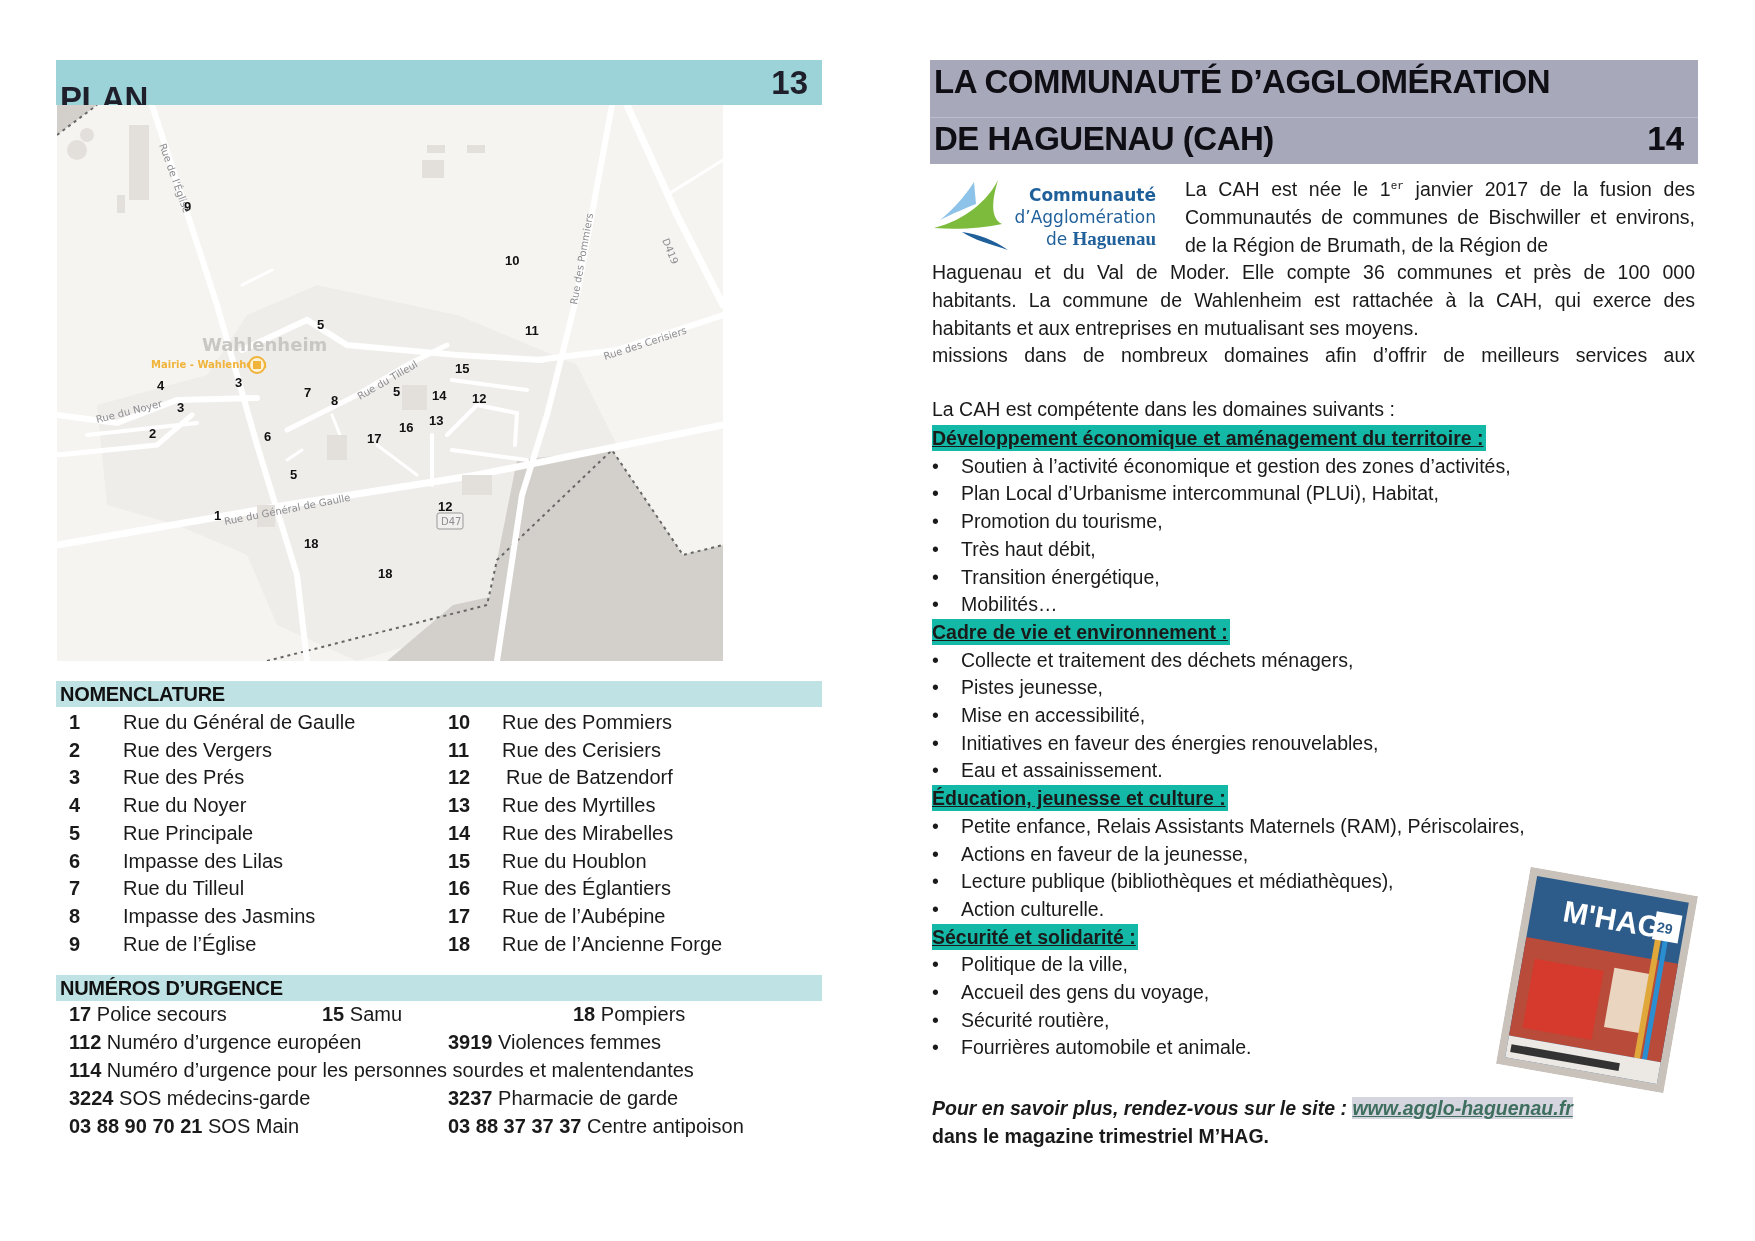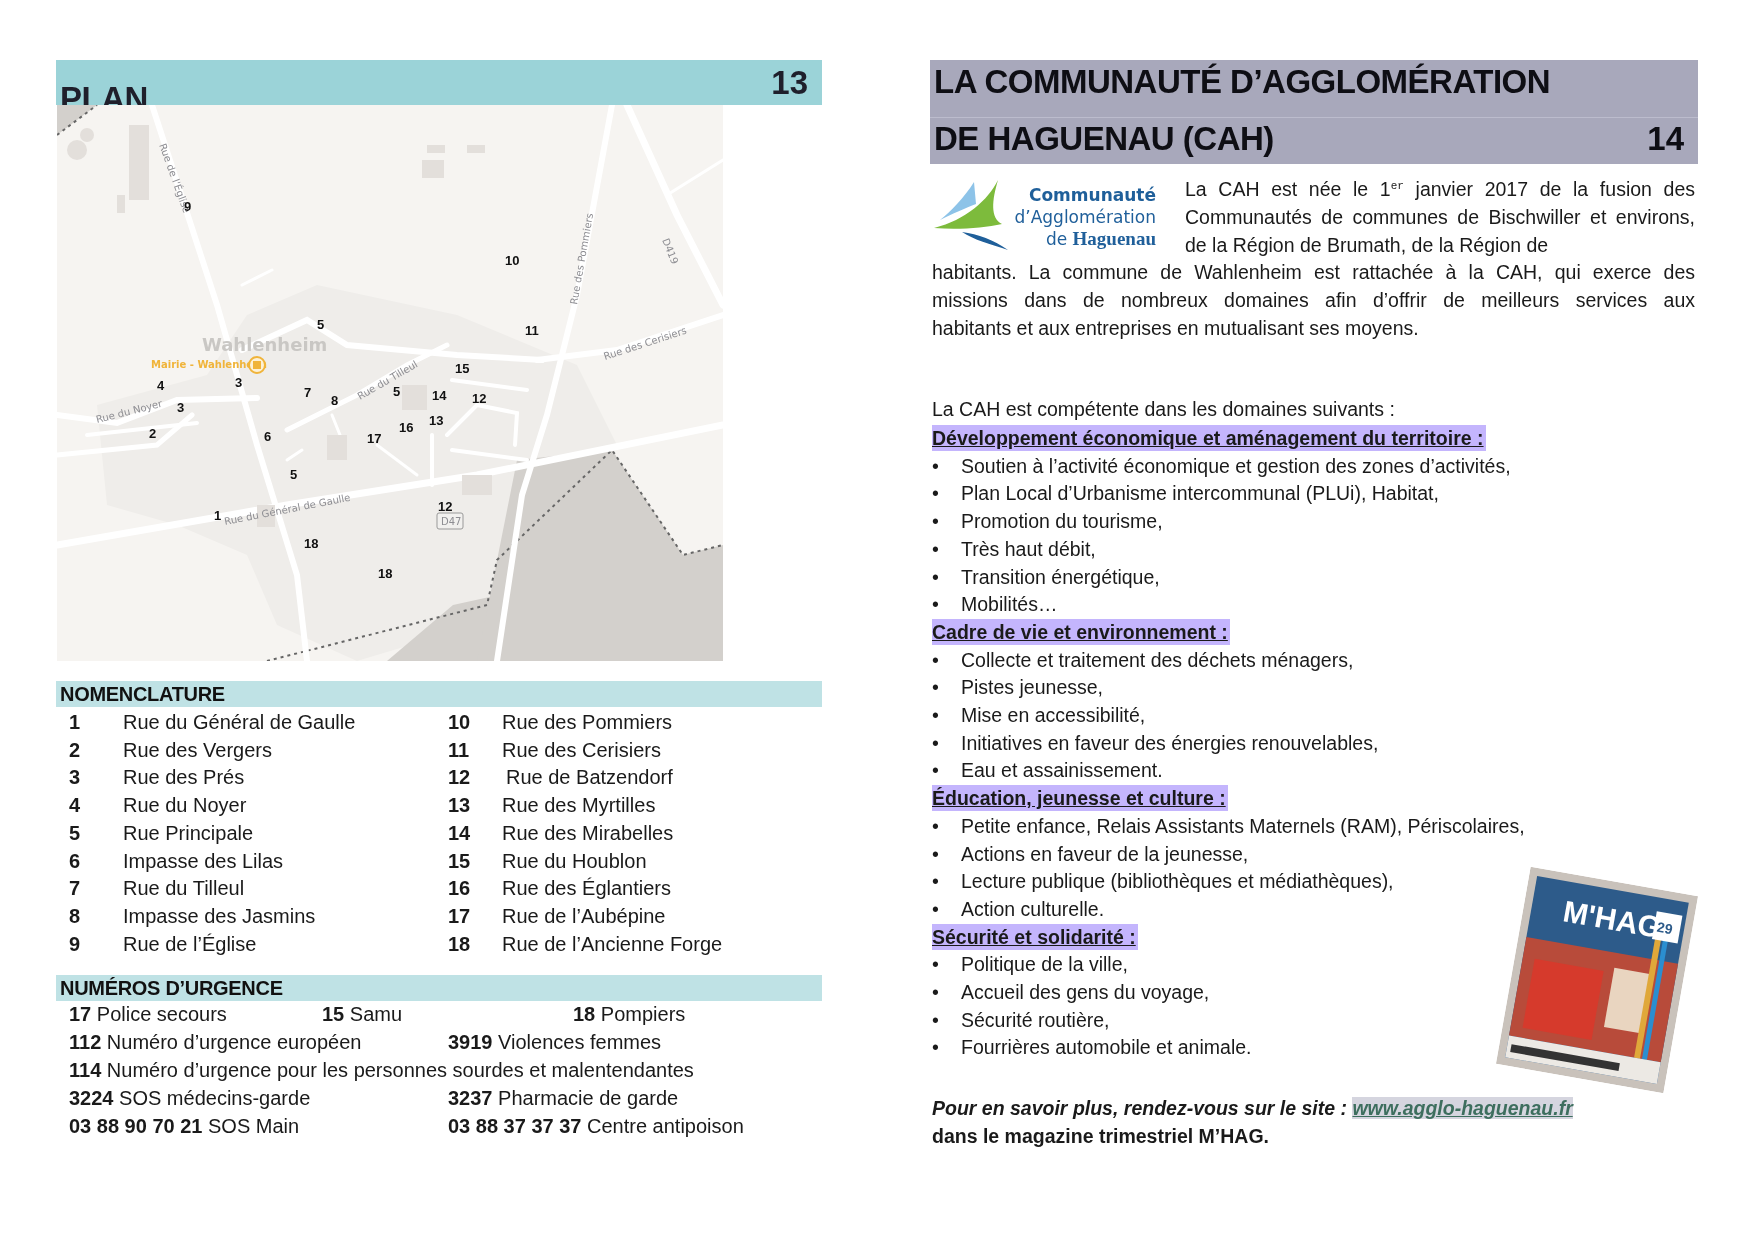--- a/index.html
+++ b/index.html
@@ -43,21 +43,21 @@
 
   .para { position:absolute; font-size:19.5px; line-height:27.8px; color:#1a1a1a; text-align:justify; }
   .intro1 { left:1185px; top:176px; width:510px; }
   .intro2 { left:932px; top:259px; width:763px; }
   .intro2 .ln { display:block; text-align:justify; text-align-last:justify; }
   .intro2 .ln.last { text-align-last:left; }
   sup { font-size:11px; line-height:0;font-family:Liberation Mono, monospace; }
 
   .lead { left:932px; top:398px; font-size:19.5px; }
   .subhead { position:absolute; left:932px; font-size:19.5px; font-weight:bold; text-decoration:underline;
-             background:#c4b5fd; padding:0 2px 0 0; line-height:26px; white-space:nowrap; }
+             background:#14b8a6; padding:0 2px 0 0; line-height:26px; white-space:nowrap; }
   .bullet { position:absolute; left:932px; font-size:19.5px; line-height:26px; white-space:nowrap; }
   .bullet .dot { display:inline-block; width:29px; }
 
   .mag { left:1512px; top:880px; width:170px; height:200px; transform:rotate(10deg); transform-origin:center; }
 
   .footer1 { left:932px; top:1095px; font-size:19.5px; font-weight:bold; font-style:italic; white-space:nowrap; line-height:26px; }
   .footer1 a { color:#3d6e5e; text-decoration:underline; background:#d5d5df; font-style:italic; }
   .footer2 { left:932px; top:1123px; font-size:19.5px; font-weight:bold; white-space:nowrap; line-height:26px; }
 </style>
 </head>
@@ -211,23 +211,24 @@
   </svg>
   <div style="position:absolute; right:4px; top:6px; text-align:right; color:#1f5f9a; font-family:'DejaVu Sans', sans-serif; line-height:22px;">
     <div style="font-size:17px; font-weight:bold;">Communauté</div>
     <div style="font-size:17px;">d’Agglomération</div>
     <div style="font-size:17px;"><span>de </span><b style="font-size:19px;font-family:Liberation Serif, serif;">Haguenau</b></div>
   </div>
 </div>
 
 <div class="para intro1"><span>La CAH est née le 1</span><sup>er</sup><span> janvier 2017 de la fusion des Communautés de communes de Bischwiller et environs, de la Région de Brumath, de la Région de</span></div>
 <div class="para intro2">
+  <span class="ln">Haguenau et du Val de Moder. Elle compte 36 communes et près de 100 000</span>
   <span class="ln">habitants. La commune de Wahlenheim est rattachée à la CAH, qui exerce des</span>
+  <span class="ln last">habitants et aux entreprises en mutualisant ses moyens.</span>
   <span class="ln">missions dans de nombreux domaines afin d’offrir de meilleurs services aux</span>
-  <span class="ln last">habitants et aux entreprises en mutualisant ses moyens.</span>
 </div>
 
 <div class="abs lead">La CAH est compétente dans les domaines suivants :</div>
 
 <div id="sections">
     <div class="subhead" style="top: 425px;">Développement économique et aménagement du territoire :</div>
     <div class="bullet" style="top: 452.7px;"><span class="dot">•</span><span>Soutien à l’activité économique et gestion des zones d’activités,</span></div>
     <div class="bullet" style="top: 480.4px;"><span class="dot">•</span><span>Plan Local d’Urbanisme intercommunal (PLUi), Habitat,</span></div>
     <div class="bullet" style="top: 508.1px;"><span class="dot">•</span><span>Promotion du tourisme,</span></div>
     <div class="bullet" style="top: 535.8px;"><span class="dot">•</span><span>Très haut débit,</span></div>

